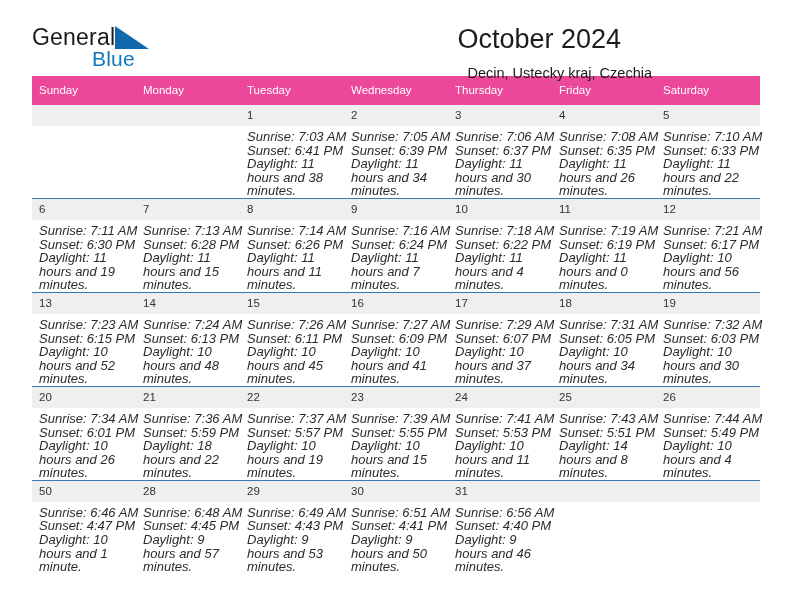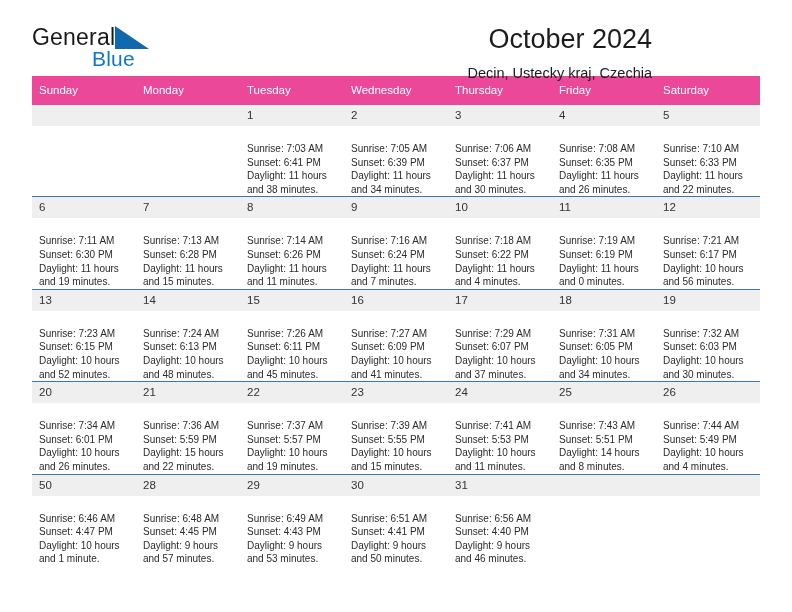--- a/index.html
+++ b/index.html
@@ -66,20 +66,21 @@
     position: absolute;
     right: 0;
     top: 22px;
     text-align: right;
   }
   .cal-title {
     font-size: 27px;
     color: #1c1c1c;
     line-height: 34px;
     white-space: nowrap;
+    text-align: center;
   }
   .cal-sub {
     font-size: 14.5px;
     color: #1c1c1c;
     line-height: 22px;
     margin-top: 6px;
     white-space: nowrap;
     margin-left: 41px;
   }
 
@@ -117,24 +118,25 @@
     font-size: 11.5px;
     color: #333333;
     line-height: 14px;
     padding: 3px 0 4px 7px;
     min-height: 14px;
   }
   .daynum.empty {
     color: transparent;
   }
   .info {
-    padding: 16px 6px 0 7px;
-    font-size: 10px;
+    padding: 4px 6px 0 7px;
+    font-size: 13px;
     line-height: 13.6px;
     color: #2b2b2b;
+    font-style: italic;
   }
   .info div {
     white-space: nowrap;
   }
   .info .dl {
     white-space: normal;
   }
   td.blank .daynum {
     background: #efefef;
   }
@@ -340,21 +342,21 @@
               <div>Sunrise: 7:34 AM</div>
               <div>Sunset: 6:01 PM</div>
               <div class="dl">Daylight: 10 hours and 26 minutes.</div>
             </div>
           </td>
           <td>
             <div class="daynum">21</div>
             <div class="info">
               <div>Sunrise: 7:36 AM</div>
               <div>Sunset: 5:59 PM</div>
-              <div class="dl">Daylight: 15 hours and 22 minutes.</div>
+              <div class="dl">Daylight: 18 hours and 22 minutes.</div>
             </div>
           </td>
           <td>
             <div class="daynum">22</div>
             <div class="info">
               <div>Sunrise: 7:37 AM</div>
               <div>Sunset: 5:57 PM</div>
               <div class="dl">Daylight: 10 hours and 19 minutes.</div>
             </div>
           </td>

